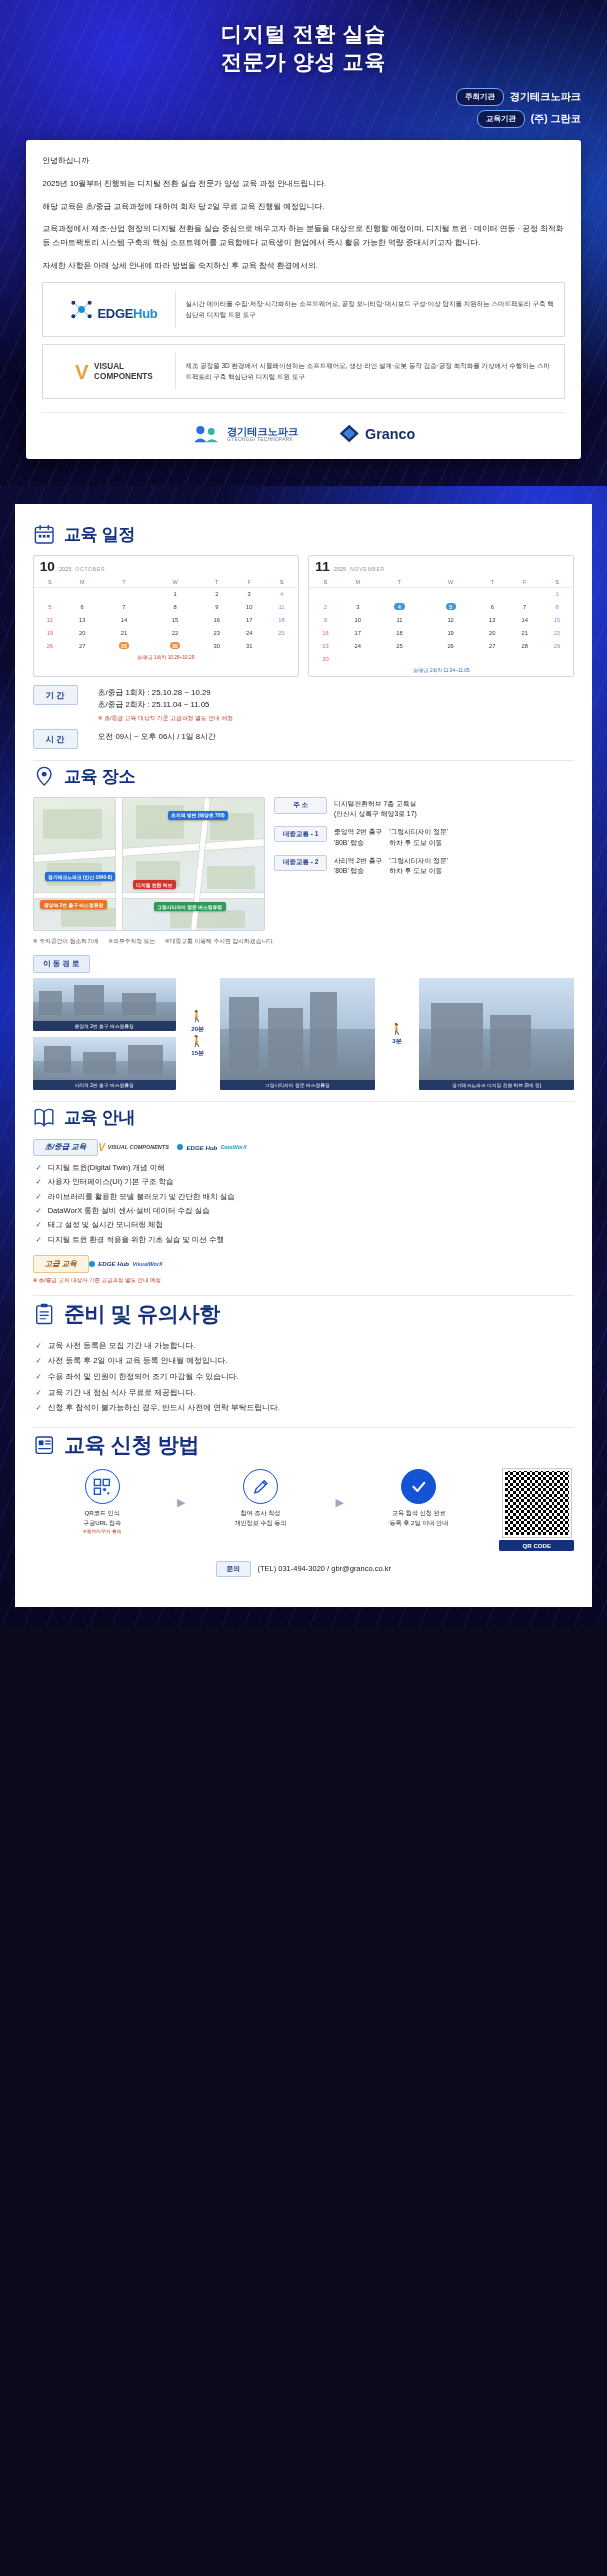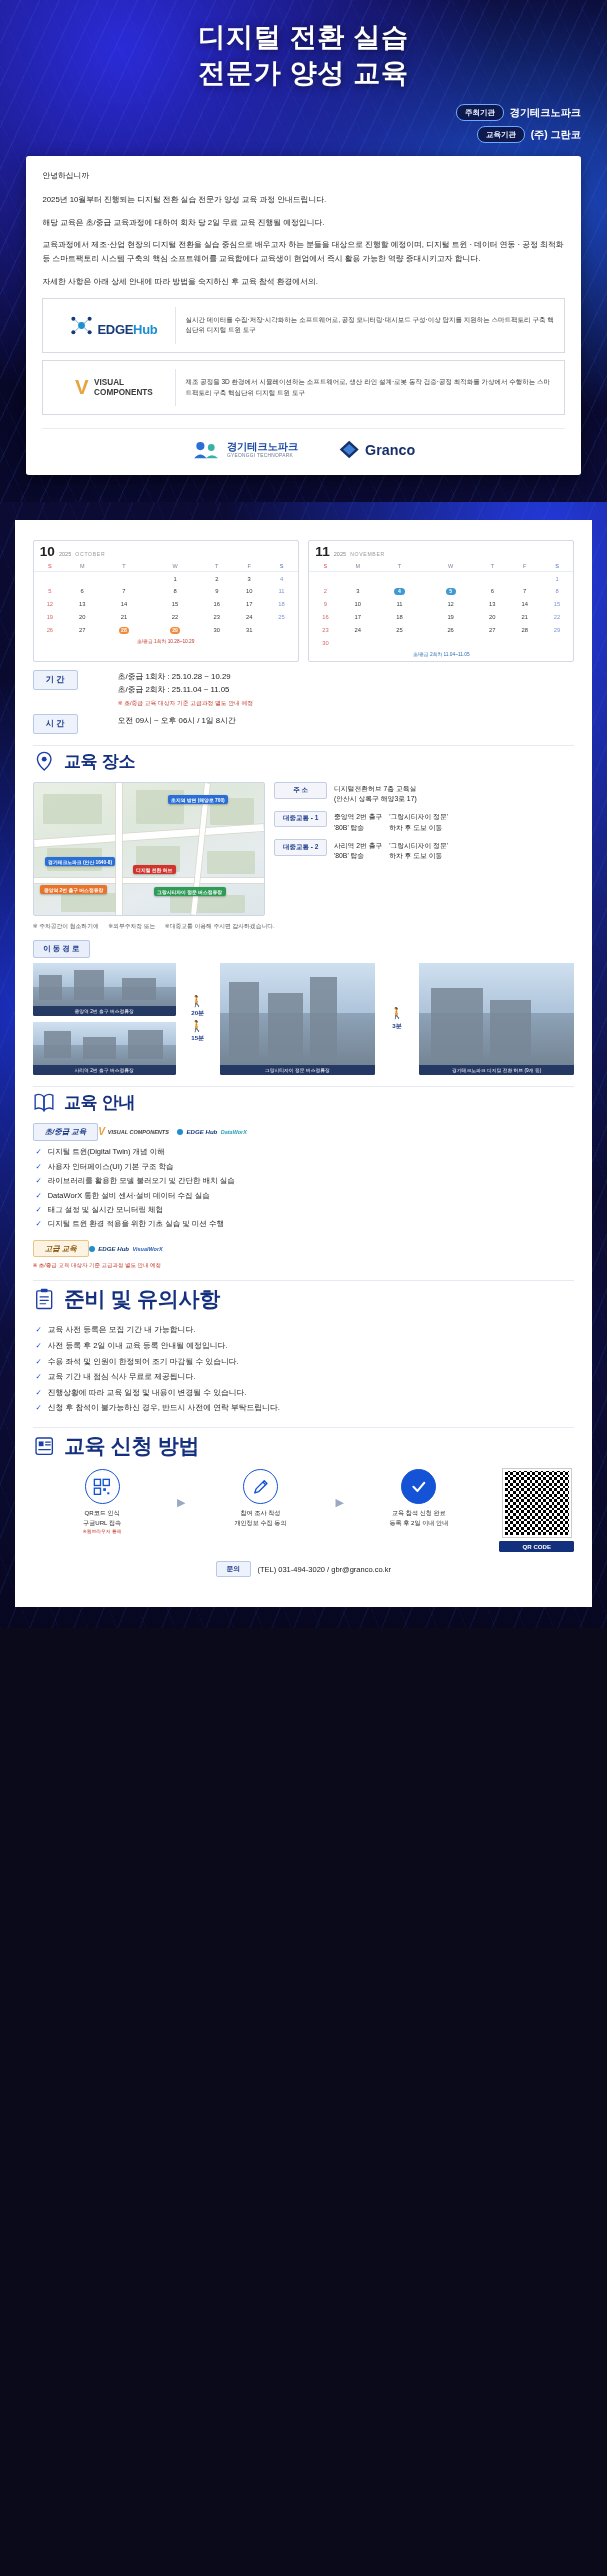--- a/index.html
+++ b/index.html
@@ -26,21 +26,21 @@
     background:
       repeating-linear-gradient(115deg, rgba(80,130,255,.10) 0 1.4px, rgba(0,0,0,0) 1.4px 17.7px),
       repeating-linear-gradient(65deg, rgba(60,110,255,.07) 0 0.7px, rgba(0,0,0,0) 0.7px 23px);
     pointer-events: none;
   }
   .hero-inner { position: relative; z-index: 2; }
 
   .hero-title {
     text-align: center;
     color: #ffffff;
-    font-size: 27px;
+    font-size: 21px;
     font-weight: bold;
     letter-spacing: 0.7px;
     line-height: 1.32;
     text-shadow: 0 1.4px 8.2px rgba(0,0,0,.6);
     margin-bottom: 12.3px;
   }
   .hero-title .l2 { display: block; }
 
   .hero-meta { display: flex; flex-direction: column; align-items: flex-end; gap: 4.8px; margin-bottom: 12.3px; }
   .meta-row { display: flex; align-items: center; gap: 5.5px; }
@@ -159,21 +159,21 @@
   .cal-note { font-size: 4.8px; text-align: center; padding: 1.4px 0 3.4px; color: #c0392b; }
   .cal-note.b { color: #2f6fb5; }
 
   
   .irow { display: flex; align-items: flex-start; gap: 20px; margin: 6.1px 0; }
   .ilabel {
     width: 45px; min-width: 45px; text-align: center;
     background: #eef2fb; border: 0.7px solid #b9c8e8; color: #1b3a86;
     font-size: 8.2px; font-weight: bold; padding: 3.4px 0; border-radius: 2px;
   }
-  .ibody { flex: 1; font-size: 7.8px; line-height: 1.62; color: #222; padding-top: 1.4px; margin-left: 20px; }
+  .ibody { flex: 1; font-size: 7.8px; line-height: 1.62; color: #222; padding-top: 1.4px; }
   .ibody .sub { font-size: 5.8px; color: #c0392b; display: block; margin-top: 2px; }
 
   
   .map-wrap { display: flex; gap: 9.5px; margin-top: 4.1px; }
   .map-img {
     width: 232px; min-width: 232px; height: 134px;
     border: 0.7px solid #cfd6e4; border-radius: 2px;
     position: relative; overflow: hidden;
     background: linear-gradient(160deg, #e9efe4 0%, #dfe8dc 35%, #e6ecef 70%, #dde6ea 100%);
   }
@@ -379,20 +379,33 @@
           </div>
         </div>
       </div>
     </div>
   </section>
 
   <section class="body-wrap">
     <div class="sheet">
 
       
+      <div class="sec-head">
+        <span class="ico">
+          <svg width="20.4" height="20.4" viewBox="0 0 30 30" aria-hidden="true">
+            <rect x="2" y="5" width="26" height="23" rx="3" fill="none" stroke="#1b3fa8" stroke-width="2"></rect>
+            <path d="M2 12 H28" stroke="#1b3fa8" stroke-width="2"></path>
+            <path d="M9 2 V8 M21 2 V8" stroke="#1b3fa8" stroke-width="2" stroke-linecap="round"></path>
+            <rect x="7" y="16" width="4" height="4" fill="#1b3fa8"></rect>
+            <rect x="13" y="16" width="4" height="4" fill="#1b3fa8"></rect>
+            <rect x="19" y="16" width="4" height="4" fill="#1b3fa8"></rect>
+          </svg>
+        </span>
+        <h2 class="sec-title">교육 일정</h2>
+      </div>
 
       <div class="cal-row">
 
         <div class="cal">
           <div class="cal-h">
             <span class="m">10</span>
             <span class="y">2025</span>
             <span class="mn">OCTOBER</span>
           </div>
           <table class="cal-t">
@@ -724,21 +737,20 @@
           </svg>
         </span>
         <h2 class="sec-title big">준비 및 유의사항</h2>
       </div>
       <div class="prep">
         <ul class="checks">
           <li>교육 사전 등록은 모집 기간 내 가능합니다.</li>
           <li>사전 등록 후 2일 이내 교육 등록 안내될 예정입니다.</li>
           <li>수용 좌석 및 인원이 한정되어 조기 마감될 수 있습니다.</li>
           <li>교육 기간 내 점심 식사 무료로 제공됩니다.</li>
-          <li>진행상황에 따라 교육 일정 및 내용이 변경될 수 있습니다.</li>
           <li>신청 후 참석이 불가능하신 경우, 반드시 사전에 연락 부탁드립니다.</li>
         </ul>
       </div>
 
       <div class="hr-soft"></div>
 
       
       <div class="sec-head">
         <span class="ico">
           <svg width="20.4" height="20.4" viewBox="0 0 30 30" aria-hidden="true">

